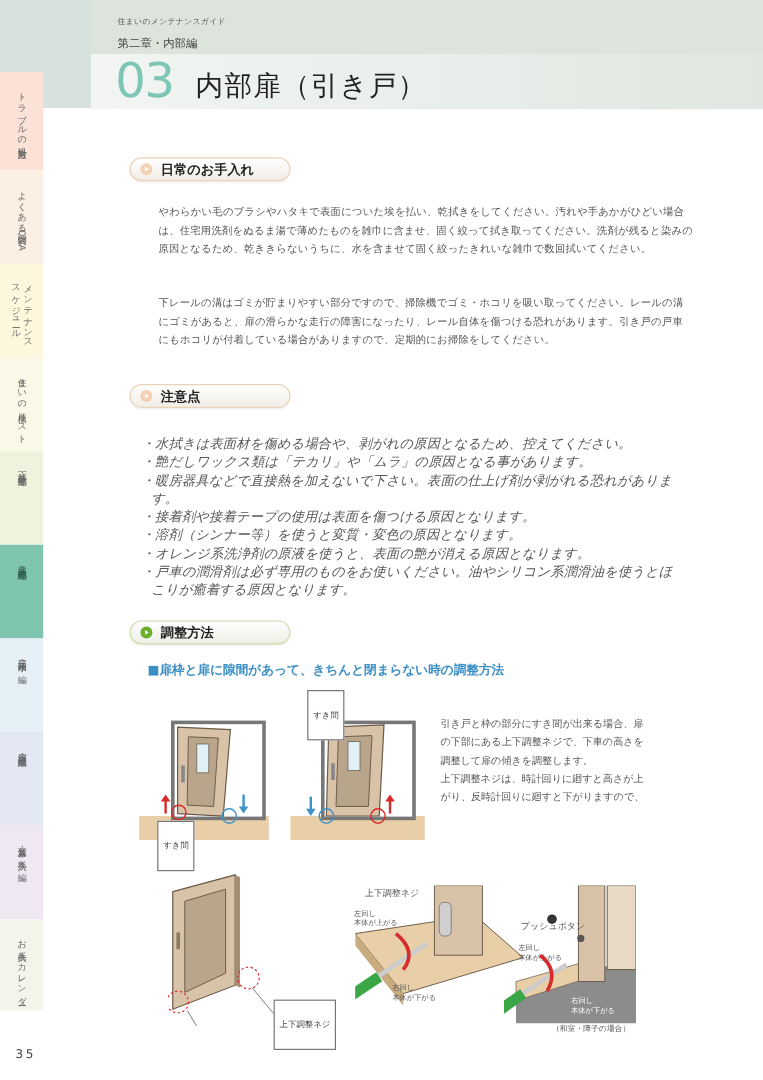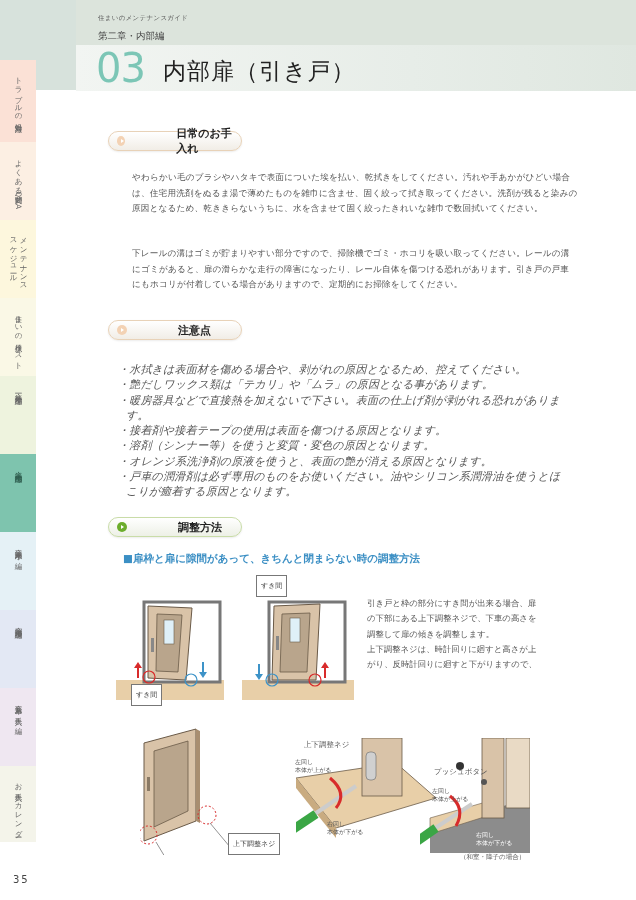--- a/index.html
+++ b/index.html
@@ -20,38 +20,38 @@
   
   .side-tabs { position: absolute; left: 0; top: 60px; width: 36px; }
   .side-tab { width: 36px; display: flex; justify-content: center; padding-top: 12px; }
   .side-tab span { writing-mode: vertical-rl; font-size: 7.5px; color: #666; letter-spacing: 0.5px; line-height: 10px; }
   .side-tab.active span { color: #2f5e4f; }
   .page-num { position: absolute; left: 13px; top: 874px; font-size: 10px; color: #444; letter-spacing: 2px; }
 
   
   .pill { position: absolute; left: 108px; width: 134px; height: 20px; border-radius: 10px;
      border: 1px solid #e8d2b8; background: linear-gradient(180deg,#ffffff 0%, #f1ede6 100%);
-     box-shadow: 0 1px 2px rgba(0,0,0,0.08); display: flex; align-items: center; padding-left: 8px; gap: 44px; }
+     box-shadow: 0 1px 2px rgba(0,0,0,0.08); display: flex; align-items: center; padding-left: 8px; }
   .pill.green { border-color: #c9dca8; background: linear-gradient(180deg,#ffffff 0%, #edf0e6 100%); }
   .pill-icon { width: 10px; height: 10px; border-radius: 50%; background: #f3d2b4; position: relative; margin-right: 7px; }
   .pill-icon::after { content: ""; position: absolute; left: 4px; top: 2.5px; border-left: 3.5px solid #fff; border-top: 2.5px solid transparent; border-bottom: 2.5px solid transparent; }
   .pill.green .pill-icon { background: #6cad2c; }
   .pill-label { font-size: 11px; font-weight: bold; color: #222; }
 
   .para { position: absolute; left: 120px; width: 446px; font-size: 8.6px; line-height: 15.5px; color: #555; letter-spacing: 0.2px; margin-left: 12px; }
   .bullets { position: absolute; left: 118px; top: 362px; width: 450px; list-style: none; }
   .bullets li { font-size: 11px; line-height: 15.3px; color: #555; padding-left: 8px; text-indent: -8px; letter-spacing: 0.2px; font-style: italic; }
   .bullets li::before { content: "・"; }
 
   .sub-heading { position: absolute; left: 123px; top: 552px; font-size: 10.5px; font-weight: bold; color: #3b8fc4; }
   .adj-text { position: absolute; left: 367px; top: 596px; width: 200px; font-size: 8.4px; line-height: 15.3px; color: #555; }
 
   
   .illus { position: absolute; }
-  .lbl-box { position: absolute; border: 1px solid #777; background: #fff; font-size: 7px; color: #444; padding: 5px 4px; white-space: nowrap; }
+  .lbl-box { position: absolute; border: 1px solid #777; background: #fff; font-size: 7px; color: #444; padding: 15px 4px; white-space: nowrap; }
   .small-lbl { position: absolute; font-size: 6px; color: #555; line-height: 8px; white-space: nowrap; }
   .caption { position: absolute; left: 460px; top: 853px; font-size: 6.5px; color: #555; text-align: right; }
 </style>
 </head>
 <body>
 
 <div class="header-top"></div>
 <div class="header-left-strip"></div>
 <div class="header-title-band"></div>
 <div class="header-guide">住まいのメンテナンスガイド</div>

